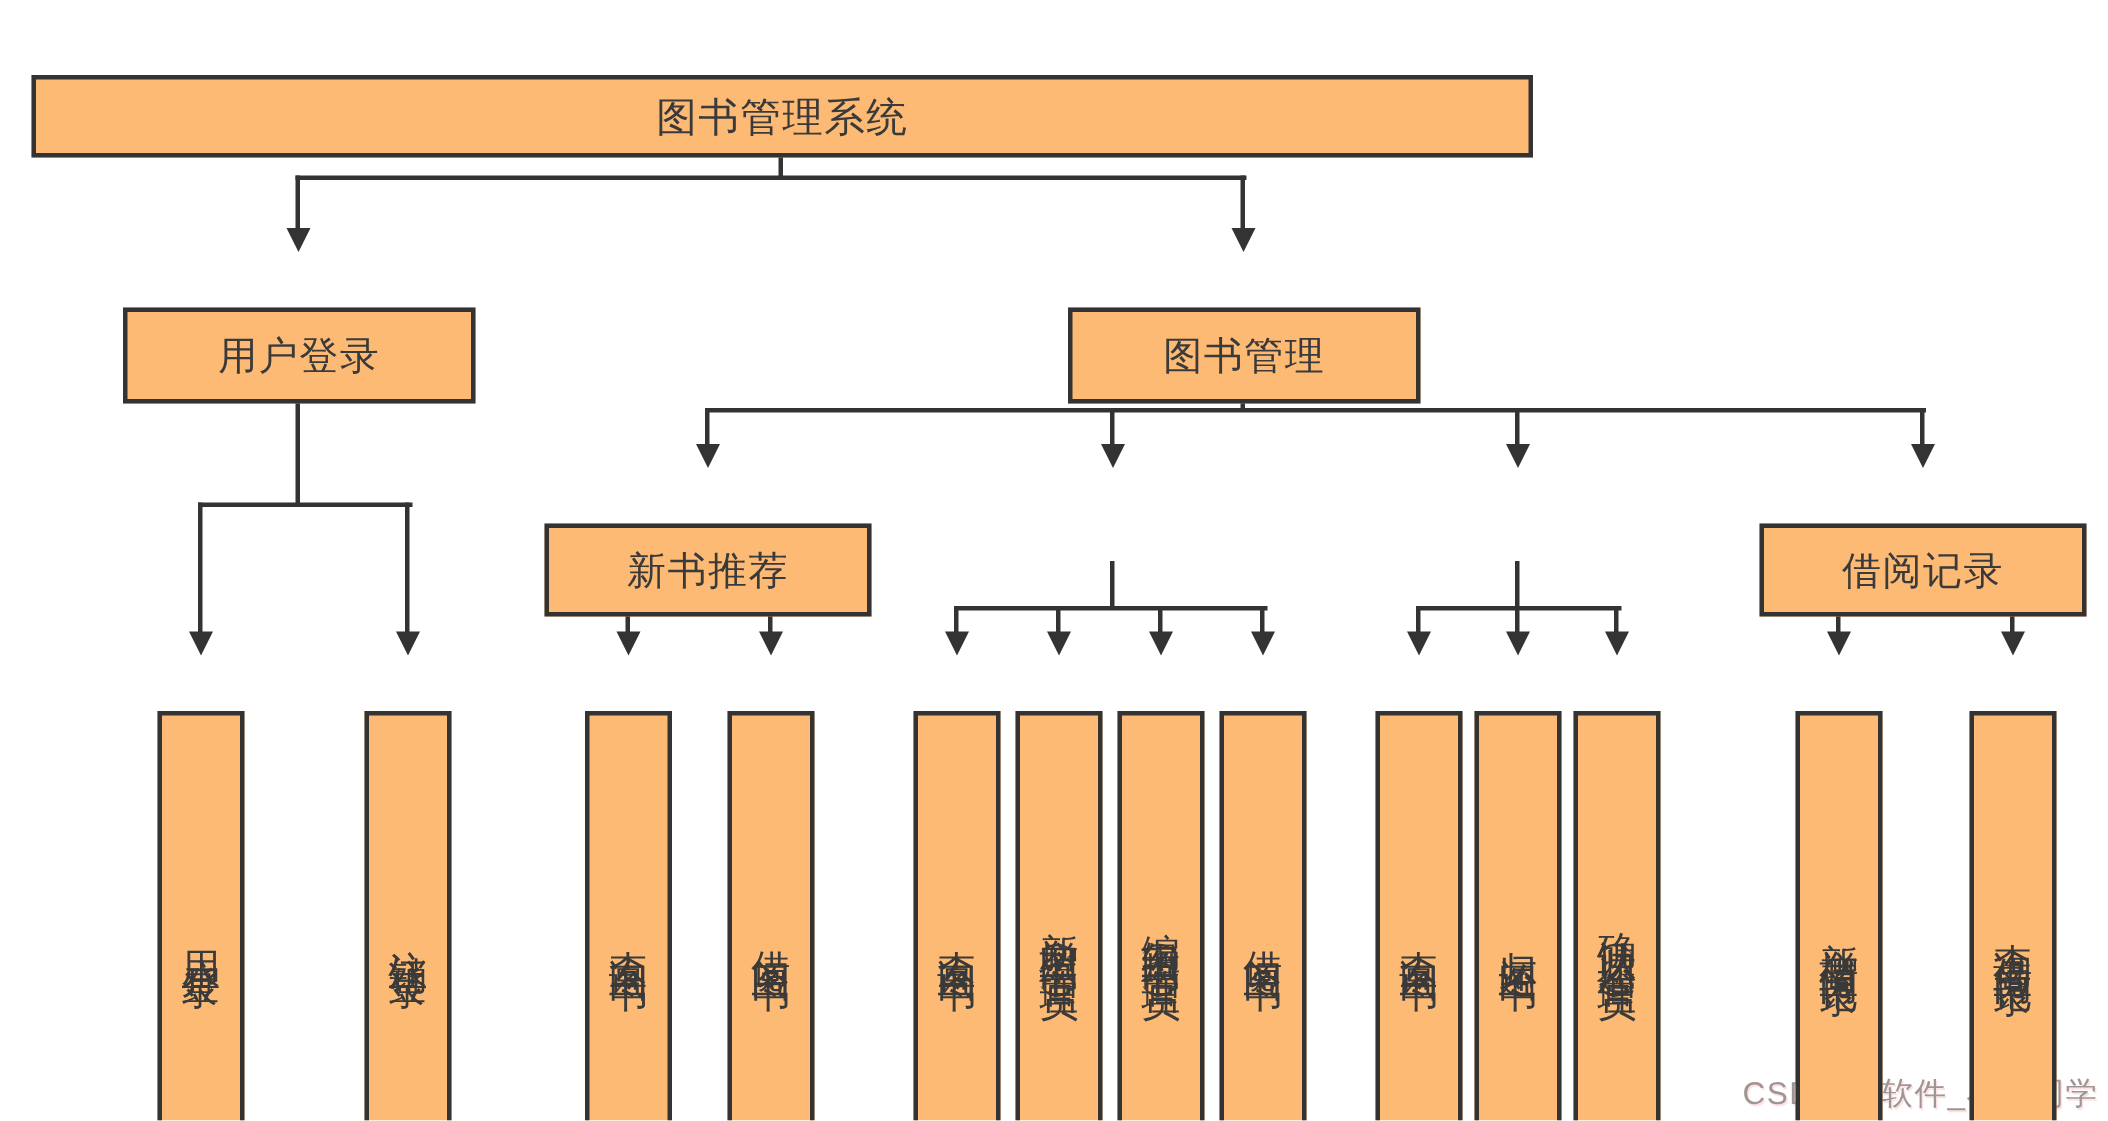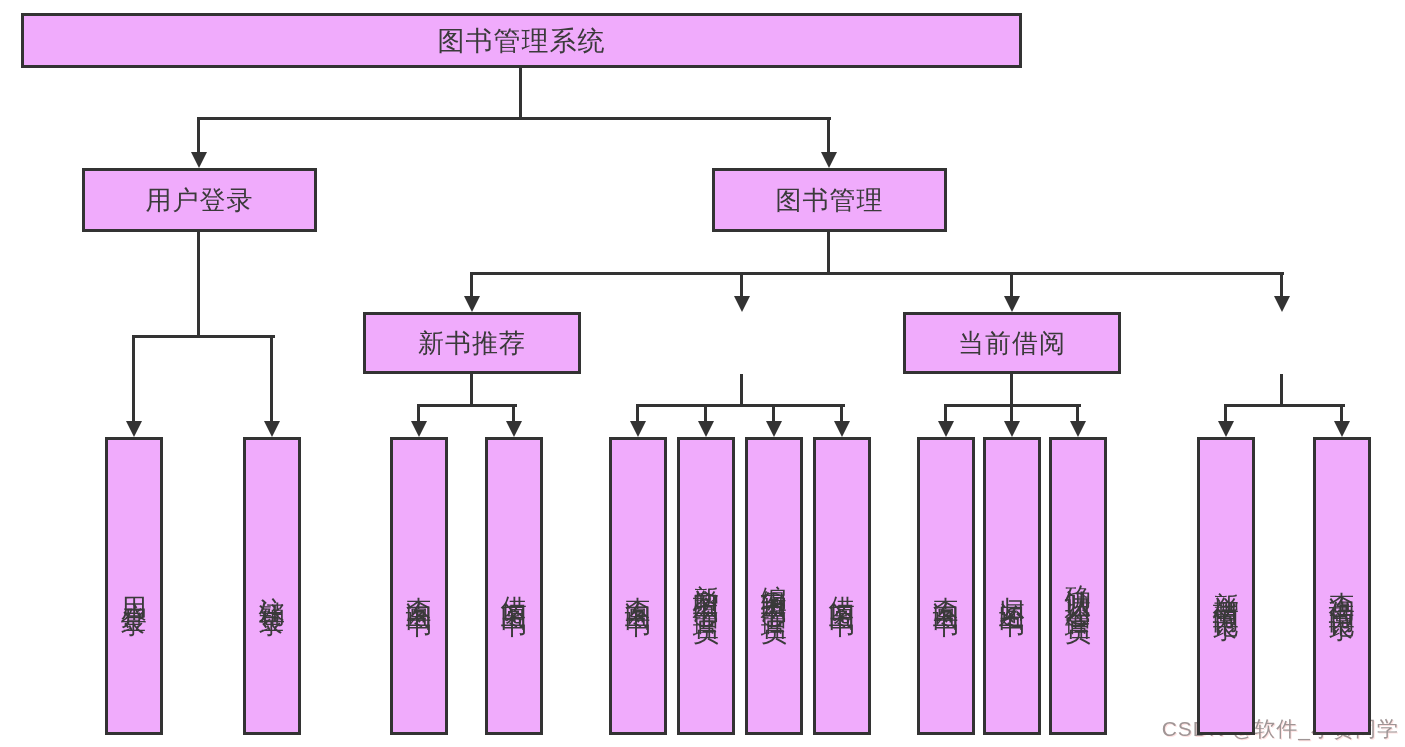--- a/index.html
+++ b/index.html
@@ -7,26 +7,27 @@
     position:relative;
     width:1405px;height:747px;
     background:#ffffff;
     font-family:"Liberation Sans","DejaVu Sans",sans-serif;
     overflow:hidden;
   }
   .box{
     position:absolute;
     box-sizing:border-box;
     border:3px solid #333333;
-    background:#f0abfc;
+    background:#fdba74;
     display:flex;align-items:center;justify-content:center;
     color:#3a3a3a;
     font-size:26px;
     letter-spacing:1px;
     z-index:2;
+    margin-top:37px;
   }
   .root-box{left:21px;top:13px;width:1001px;height:55px;font-size:27px;}
   .l2-box{top:168px;width:235px;height:64px;}
   .l3-box{top:312px;width:218px;height:62px;}
   .leaf-box{top:437px;width:58px;height:298px;}
   .vtext{
     writing-mode:vertical-rl;
     text-orientation:mixed;
     letter-spacing:5px;
     line-height:1.1;
@@ -111,21 +112,21 @@
       <div class="vline" style="left: 1340px; top: 404px; height: 18px;"></div>
       <div class="ah" style="left: 1334px; top: 421px;"></div>
     </div>
 
   <div class="box root-box">图书管理系统</div>
 
   <div class="box l2-box" style="left:82px;">用户登录</div>
   <div class="box l2-box" style="left:712px;">图书管理</div>
 
   <div class="box l3-box" style="left:363px;">新书推荐</div>
-  <div class="box l3-box" style="left:903px;">当前借阅</div>
+  <div class="box l3-box" style="left:1173px;">借阅记录</div>
 
   <div class="box leaf-box" style="left:105px;">
     <span class="vtext">用户登录</span>
   </div>
   <div class="box leaf-box" style="left:243px;">
     <span class="vtext">注销登录</span>
   </div>
 
   <div class="box leaf-box" style="left:390px;">
     <span class="vtext">查询图书</span>

